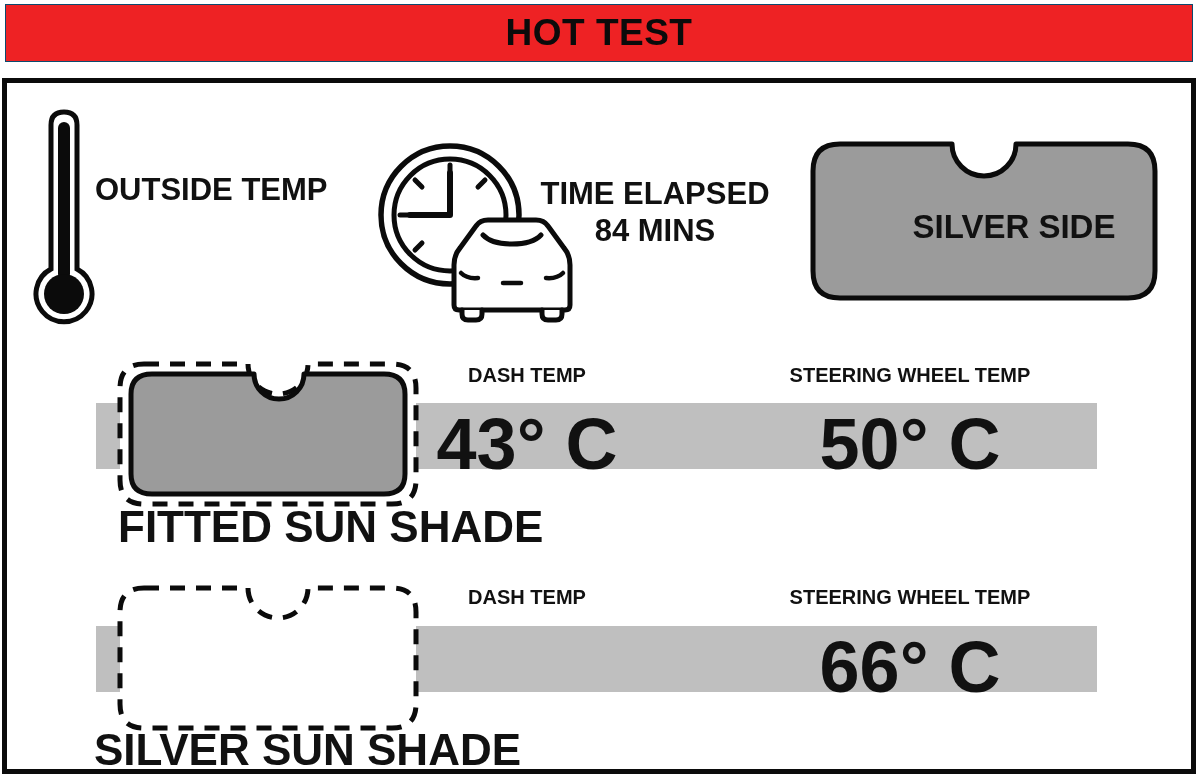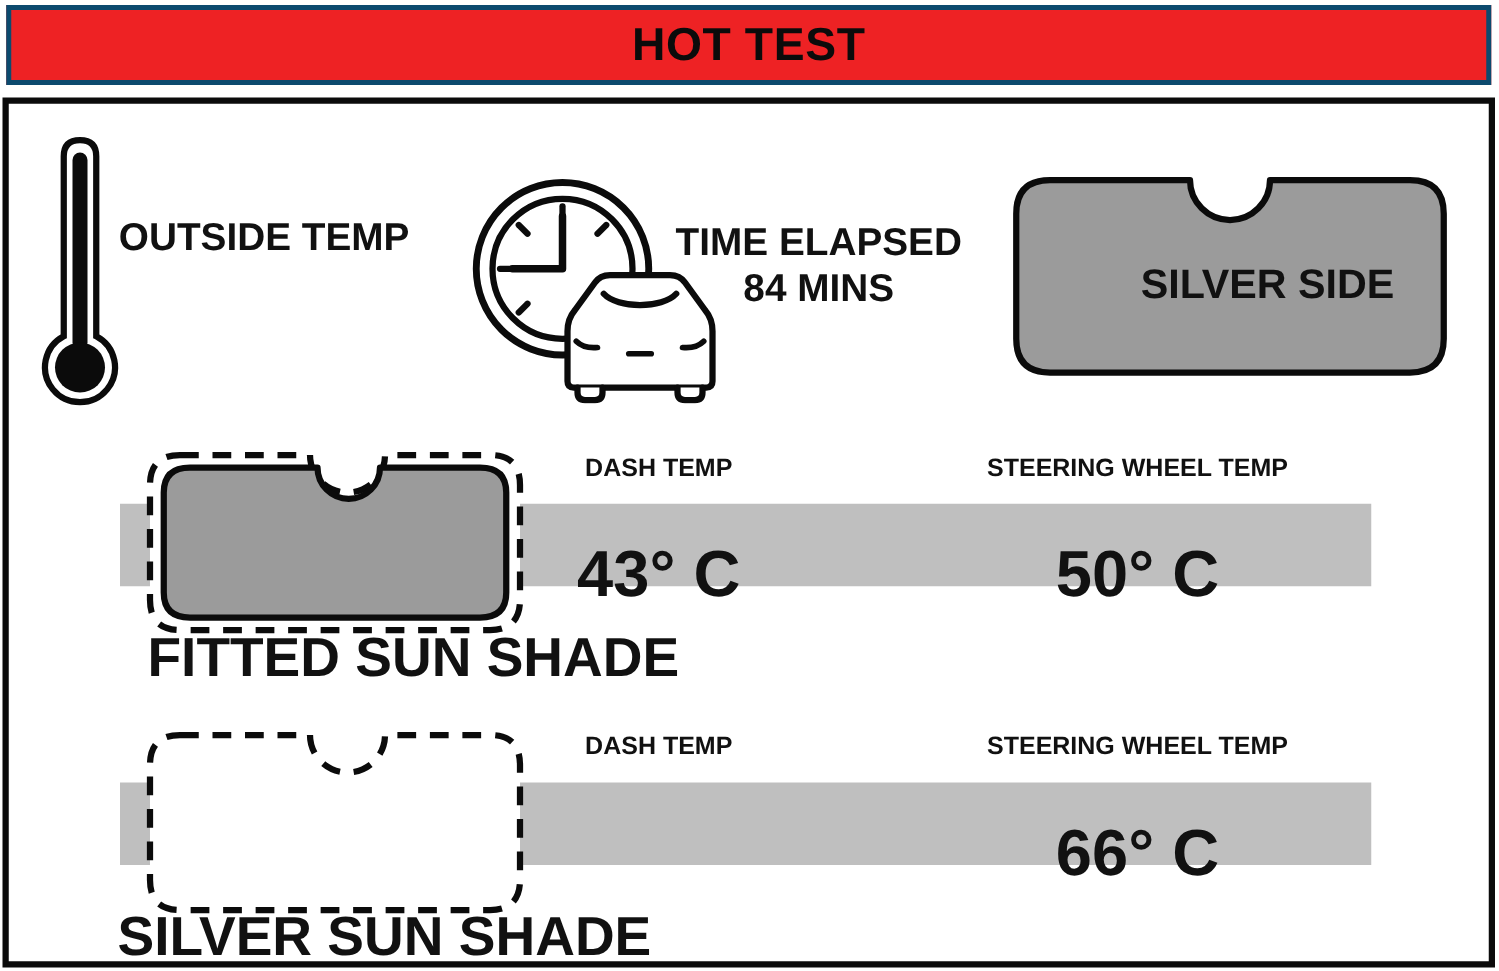--- a/index.html
+++ b/index.html
@@ -1,21 +1,21 @@
 <!DOCTYPE html>
 <html><head>
 <meta charset="utf-8">
 <style>
   html,body{margin:0;padding:0;background:#fff;}
   .page{position:relative;width:1199px;height:777px;background:#ffffff;overflow:hidden;
         font-family:"Liberation Sans", sans-serif;color:#111111;}
 
   
   .banner{position:absolute;left:5px;top:4px;right:6px;height:56px;background:#EE2224;
-          border:4px solid #0c4a6e;display:flex;align-items:center;justify-content:center;}
+          border:1px solid #0c4a6e;display:flex;align-items:center;justify-content:center;}
   .banner-title{font-size:37px;font-weight:bold;letter-spacing:0.5px;color:#0b0b0b;}
 
   
   .main-box{position:absolute;left:2px;top:78px;right:3px;bottom:3px;border:5px solid #0b0b0b;background:#fff;}
 
   
   .thermo{position:absolute;left:28px;top:108px;width:72px;height:218px;}
   .clockcar{position:absolute;left:372px;top:133px;width:212px;height:190px;}
   .cond-label{position:absolute;font-weight:bold;font-size:31px;white-space:nowrap;}
   .outside-label{left:95px;top:172px;}
@@ -37,21 +37,21 @@
   .shade1{top:360px;}
   .shade2{top:584px;}
 
   
   .c1{left:377px;width:300px;}
   .c2{left:710px;width:400px;}
   .col-label{position:absolute;text-align:center;font-weight:bold;font-size:20px;z-index:3;white-space:nowrap;}
   .rl1{top:364px;}
   .rl2{top:586px;}
   .col-value{position:absolute;height:82px;display:flex;align-items:center;justify-content:center;
-             font-weight:bold;font-size:52px;z-index:3;white-space:nowrap;margin-top:16px;}
+             font-weight:bold;font-size:72px;z-index:3;white-space:nowrap;}
   .rv1{top:403px;}
   .rv2{top:626px;}
 
   .shade-caption{position:absolute;font-weight:bold;font-size:44px;z-index:3;white-space:nowrap;}
   .cap1{left:118px;top:502px;}
   .cap2{left:94px;top:725px;}
 </style>
 </head>
 <body>
 

